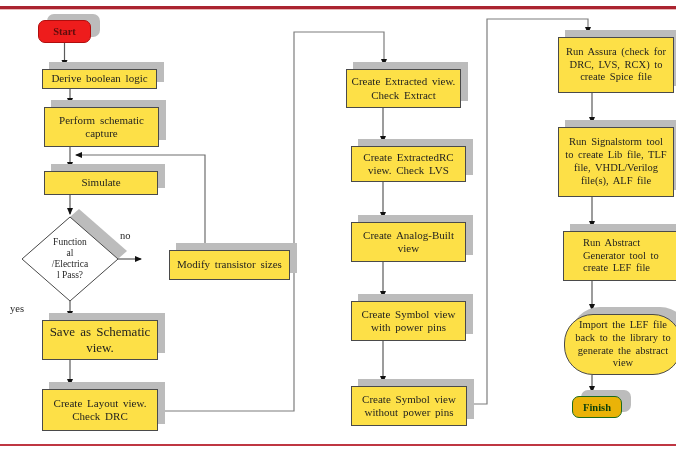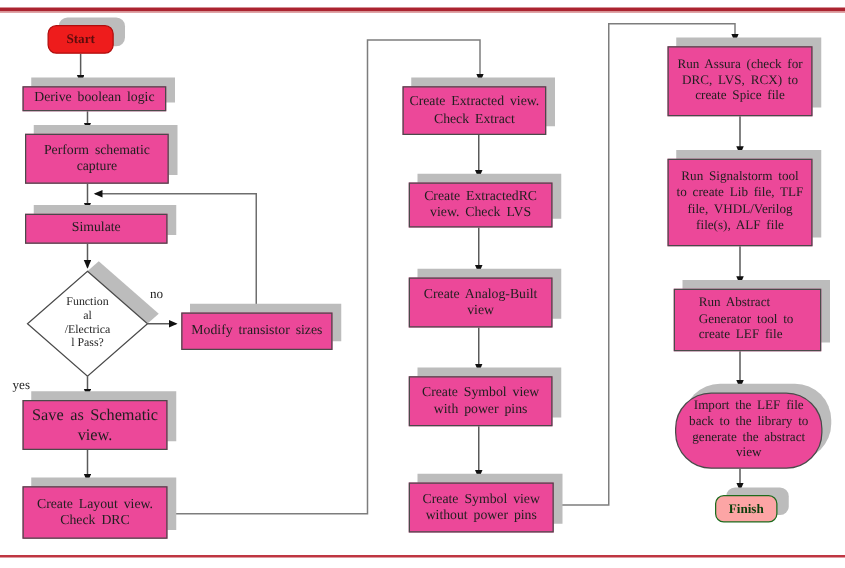--- a/index.html
+++ b/index.html
@@ -6,35 +6,35 @@
   .stage{
     position:relative;width:676px;height:454px;background:#ffffff;
     overflow:hidden;font-family:"Liberation Serif","DejaVu Serif",serif;
   }
   .rule{position:absolute;left:0;width:676px;}
   .rule-top{top:6px;height:3px;background:#ab2430;border-bottom:1px solid #e9b8b8;}
   .rule-bottom{top:444px;height:2px;background:#bf3642;}
   svg.connectors{position:absolute;left:0;top:0;width:676px;height:454px;}
 
   .node{
-    position:absolute;background:#ec4899;border:1px solid #4a4a4a;
+    position:absolute;background:#fde047;border:1px solid #4a4a4a;
     box-shadow:7px -7px 0 #bcbcbc;
     display:flex;align-items:center;justify-content:center;
     text-align:center;font-size:11px;line-height:1.22;color:#1f1f1f;
-    white-space:pre-line;word-spacing:2px;box-sizing:border-box;padding:1px 2px;
+    white-space:pre-line;word-spacing:2px;box-sizing:border-box;padding:1px 2px;margin-left:24px;
   }
   .node--save{font-size:13px;}
   .node--small{font-size:10.5px;}
   .node--leftalign{justify-content:flex-start;text-align:left;padding-left:19px;}
   .pill{
     position:absolute;border-radius:7px;display:flex;align-items:center;justify-content:center;
     font-size:10.5px;font-weight:bold;box-sizing:border-box;white-space:nowrap;
   }
   .pill--start{background:#ee1c1c;border:1px solid #b00d0d;color:#5d0d0d;box-shadow:9px -6px 0 #bcbcbc;}
-  .pill--finish{background:#fca5a5;border:1px solid #1d6b1d;color:#0b3f0b;box-shadow:9px -6px 0 #bcbcbc;}
+  .pill--finish{background:#eab308;border:1px solid #1d6b1d;color:#0b3f0b;box-shadow:9px -6px 0 #bcbcbc;}
   .decision-text{
     position:absolute;display:flex;align-items:center;justify-content:center;
     text-align:center;font-size:9.5px;line-height:1.18;color:#1f1f1f;white-space:pre-line;
   }
   .branch-label{position:absolute;font-size:10.5px;color:#1f1f1f;}
   .watermark{
     position:absolute;left:487px;top:422px;font-size:20px;color:#f2c19b;
     font-family:"Liberation Sans","DejaVu Sans",sans-serif;letter-spacing:0.5px;
   }
 </style>

